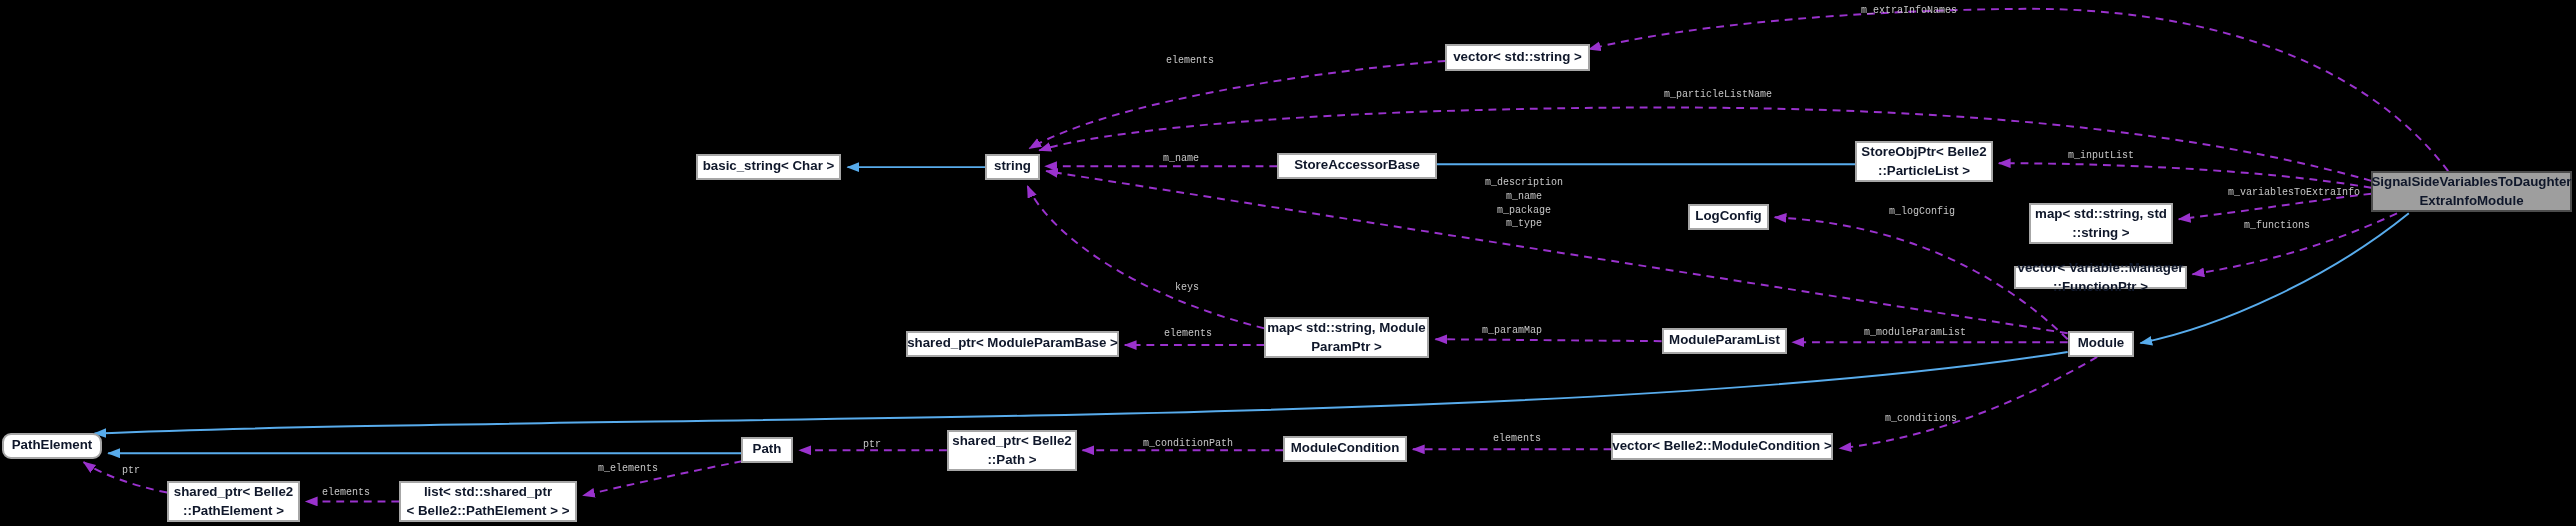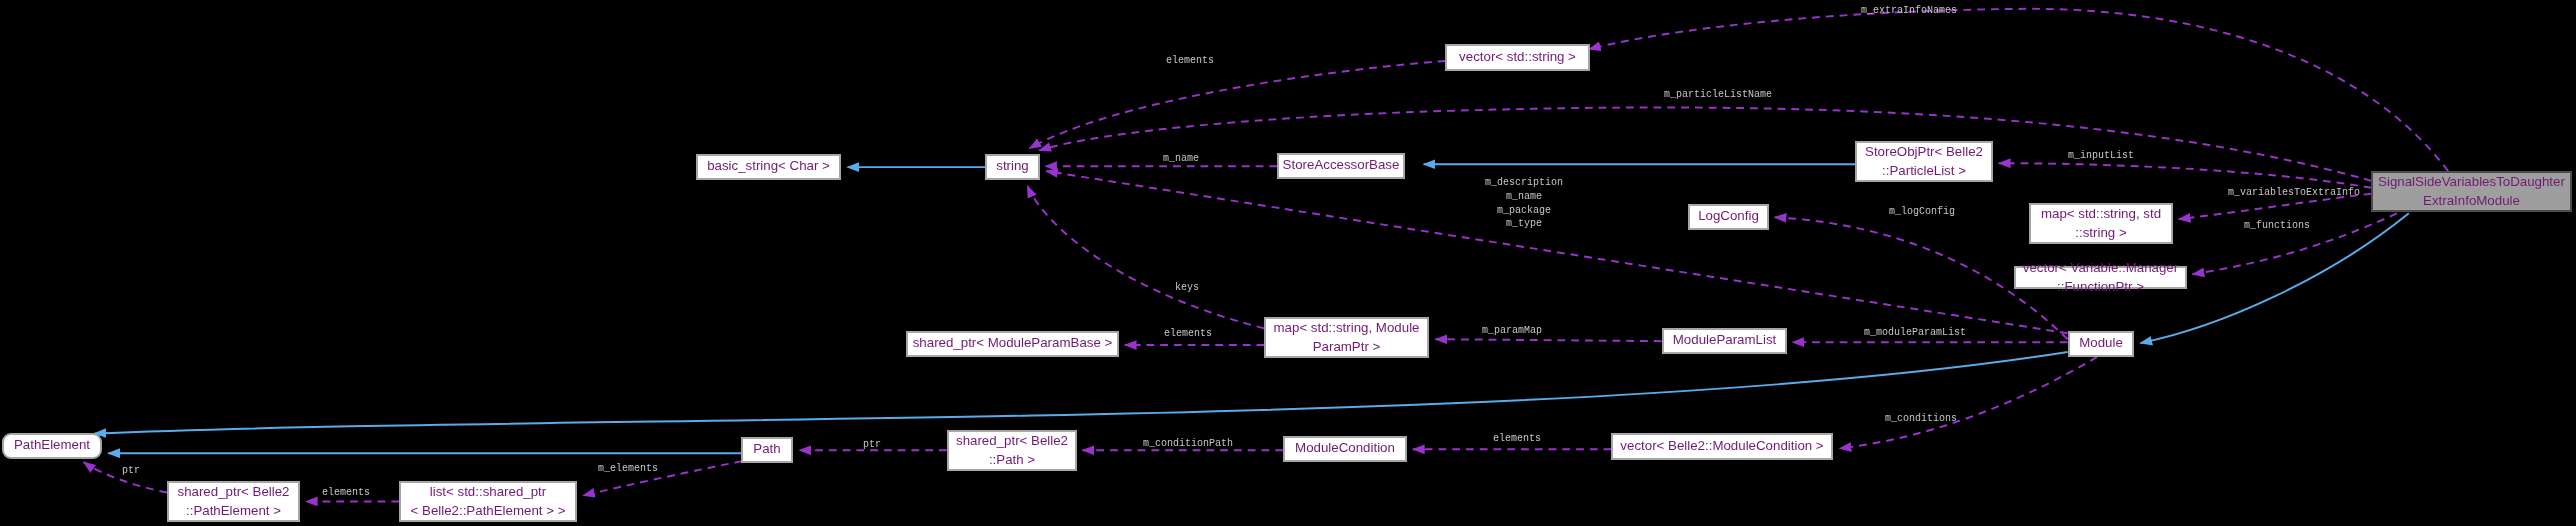--- a/index.html
+++ b/index.html
@@ -2,23 +2,23 @@
 <html><head>
 <meta charset="utf-8">
 <style>
   html,body{margin:0;padding:0;background:#000;}
   #stage{position:relative;width:2576px;height:526px;background:#000;overflow:hidden;
          font-family:"Liberation Sans","DejaVu Sans",sans-serif;}
   #edges{position:absolute;left:0;top:0;}
   .p-usage{fill:none;stroke:#9a32cd;stroke-width:2;stroke-dasharray:8 6;}
   .p-inh{fill:none;stroke:#58acec;stroke-width:2;}
   .node{position:absolute;box-sizing:border-box;background:#fff;border:2px solid #a6a6a6;
-        color:#701a75;font-size:13.3px;line-height:18.7px;display:flex;flex-direction:column;
+        color:#0f172a;font-size:13.3px;line-height:18.7px;display:flex;flex-direction:column;
         justify-content:center;align-items:center;text-align:center;white-space:nowrap;
-        padding:1px 3.9px;}
+        padding:1px 3.9px;font-weight:bold;}
   .node.focus{background:#9e9e9e;border-color:#4c4c4c;}
   .edge-label{position:absolute;color:#c6c6c6;font-size:10px;line-height:13.8px;
               white-space:pre-line;pointer-events:none;font-family:Liberation Mono, monospace;}
   .edge-label.center{text-align:center;}
 </style>
 </head>
 <body>
 
 <div id="stage">
   <svg id="edges" width="2576" height="526" viewBox="0 0 2620 535" xmlns="http://www.w3.org/2000/svg">
@@ -58,21 +58,21 @@
     </svg>
 <div class="node" style="left: 696px; top: 154px; width: 145px; height: 25.6px;">
       <span>basic_string&lt; Char &gt;</span>
     </div>
     <div class="node" style="left: 985px; top: 154px; width: 55px; height: 25.6px;">
       <span>string</span>
     </div>
     <div class="node" style="left: 1445px; top: 44px; width: 145px; height: 26.5px;">
       <span>vector&lt; std::string &gt;</span>
     </div>
-    <div class="node" style="left: 1277px; top: 153px; width: 128px; height: 25.6px;">
+    <div class="node" style="left: 1277px; top: 153px; width: 160px; height: 25.6px;">
       <span>StoreAccessorBase</span>
     </div>
     <div class="node" style="left: 1855px; top: 141px; width: 138px; height: 41px;">
       <span>StoreObjPtr&lt; Belle2</span>
       <span>::ParticleList &gt;</span>
     </div>
     <div class="node" style="left: 1688px; top: 204px; width: 81px; height: 25.6px;">
       <span>LogConfig</span>
     </div>
     <div class="node" style="left: 2029px; top: 203px; width: 144px; height: 41px;">

